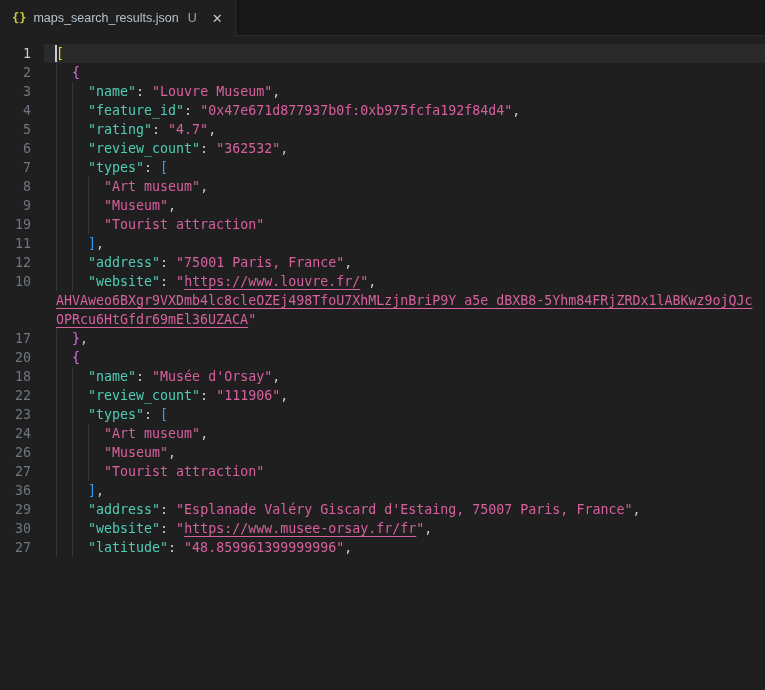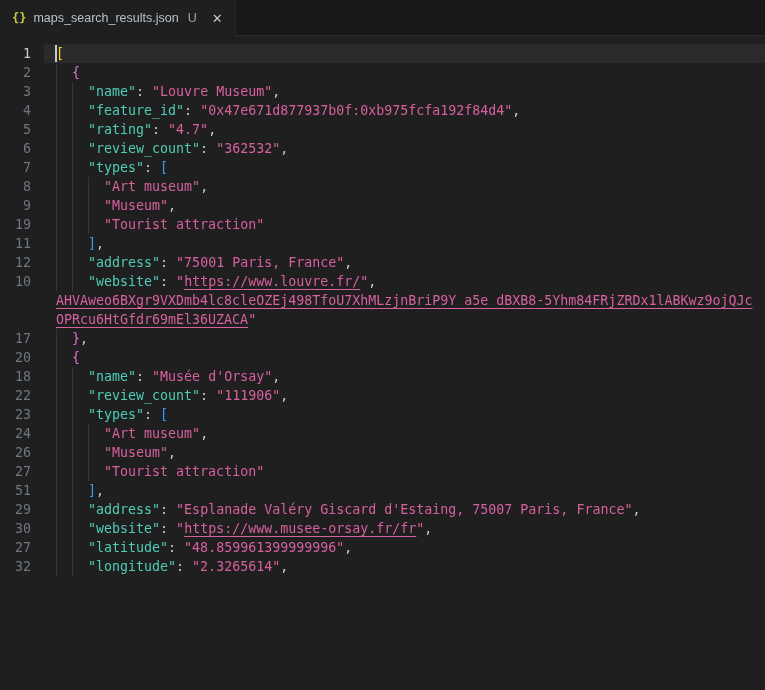--- a/index.html
+++ b/index.html
@@ -185,41 +185,35 @@
       <div class="row">
         <div class="guide" style="left: 56px;"></div>
         <div class="guide" style="left: 72px;"></div>
         <div class="guide" style="left: 88px;"></div>
         <span class="ln">27</span>
         <span class="code"><span style="color: rgb(204, 204, 204);">      </span><span style="color: rgb(215, 96, 158);">"Tourist attraction"</span></span>
       </div>
       <div class="row">
         <div class="guide" style="left: 56px;"></div>
         <div class="guide" style="left: 72px;"></div>
-        <span class="ln">51</span>
+        <span class="ln">36</span>
         <span class="code"><span style="color: rgb(204, 204, 204);">    </span><span style="color: rgb(47, 156, 245);">]</span><span style="color: rgb(204, 204, 204);">,</span></span>
       </div>
       <div class="row">
         <div class="guide" style="left: 56px;"></div>
         <div class="guide" style="left: 72px;"></div>
         <span class="ln">29</span>
         <span class="code"><span style="color: rgb(204, 204, 204);">    </span><span style="color: rgb(79, 205, 181);">"address"</span><span style="color: rgb(204, 204, 204);">: </span><span style="color: rgb(215, 96, 158);">"Esplanade Valéry Giscard d'Estaing, 75007 Paris, France"</span><span style="color: rgb(204, 204, 204);">,</span></span>
       </div>
       <div class="row">
         <div class="guide" style="left: 56px;"></div>
         <div class="guide" style="left: 72px;"></div>
         <span class="ln">30</span>
         <span class="code"><span style="color: rgb(204, 204, 204);">    </span><span style="color: rgb(79, 205, 181);">"website"</span><span style="color: rgb(204, 204, 204);">: </span><span style="color: rgb(215, 96, 158);">"</span><span style="color: rgb(215, 96, 158); text-decoration: underline; text-underline-offset: 3px;">https://www.musee-orsay.fr/fr</span><span style="color: rgb(215, 96, 158);">"</span><span style="color: rgb(204, 204, 204);">,</span></span>
       </div>
       <div class="row">
         <div class="guide" style="left: 56px;"></div>
         <div class="guide" style="left: 72px;"></div>
         <span class="ln">27</span>
         <span class="code"><span style="color: rgb(204, 204, 204);">    </span><span style="color: rgb(79, 205, 181);">"latitude"</span><span style="color: rgb(204, 204, 204);">: </span><span style="color: rgb(215, 96, 158);">"48.859961399999996"</span><span style="color: rgb(204, 204, 204);">,</span></span>
-      </div>
-      <div class="row">
-        <div class="guide" style="left: 56px;"></div>
-        <div class="guide" style="left: 72px;"></div>
-        <span class="ln">32</span>
-        <span class="code"><span style="color: rgb(204, 204, 204);">    </span><span style="color: rgb(79, 205, 181);">"longitude"</span><span style="color: rgb(204, 204, 204);">: </span><span style="color: rgb(215, 96, 158);">"2.3265614"</span><span style="color: rgb(204, 204, 204);">,</span></span>
       </div>
     </div>
 </div>
 
 </body></html>

